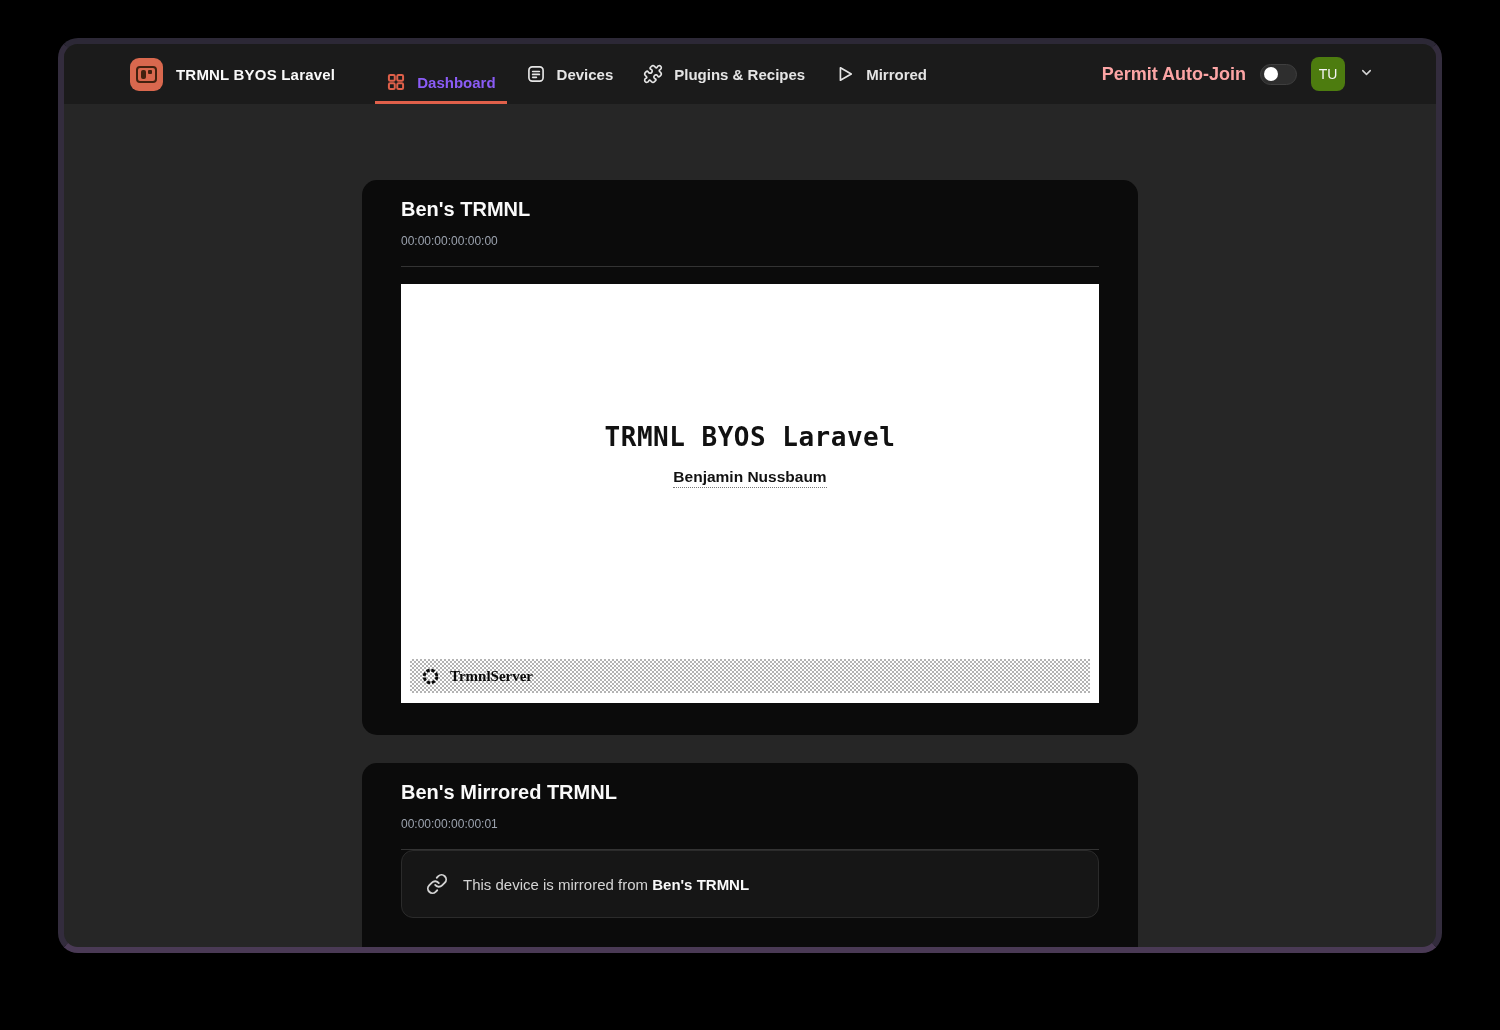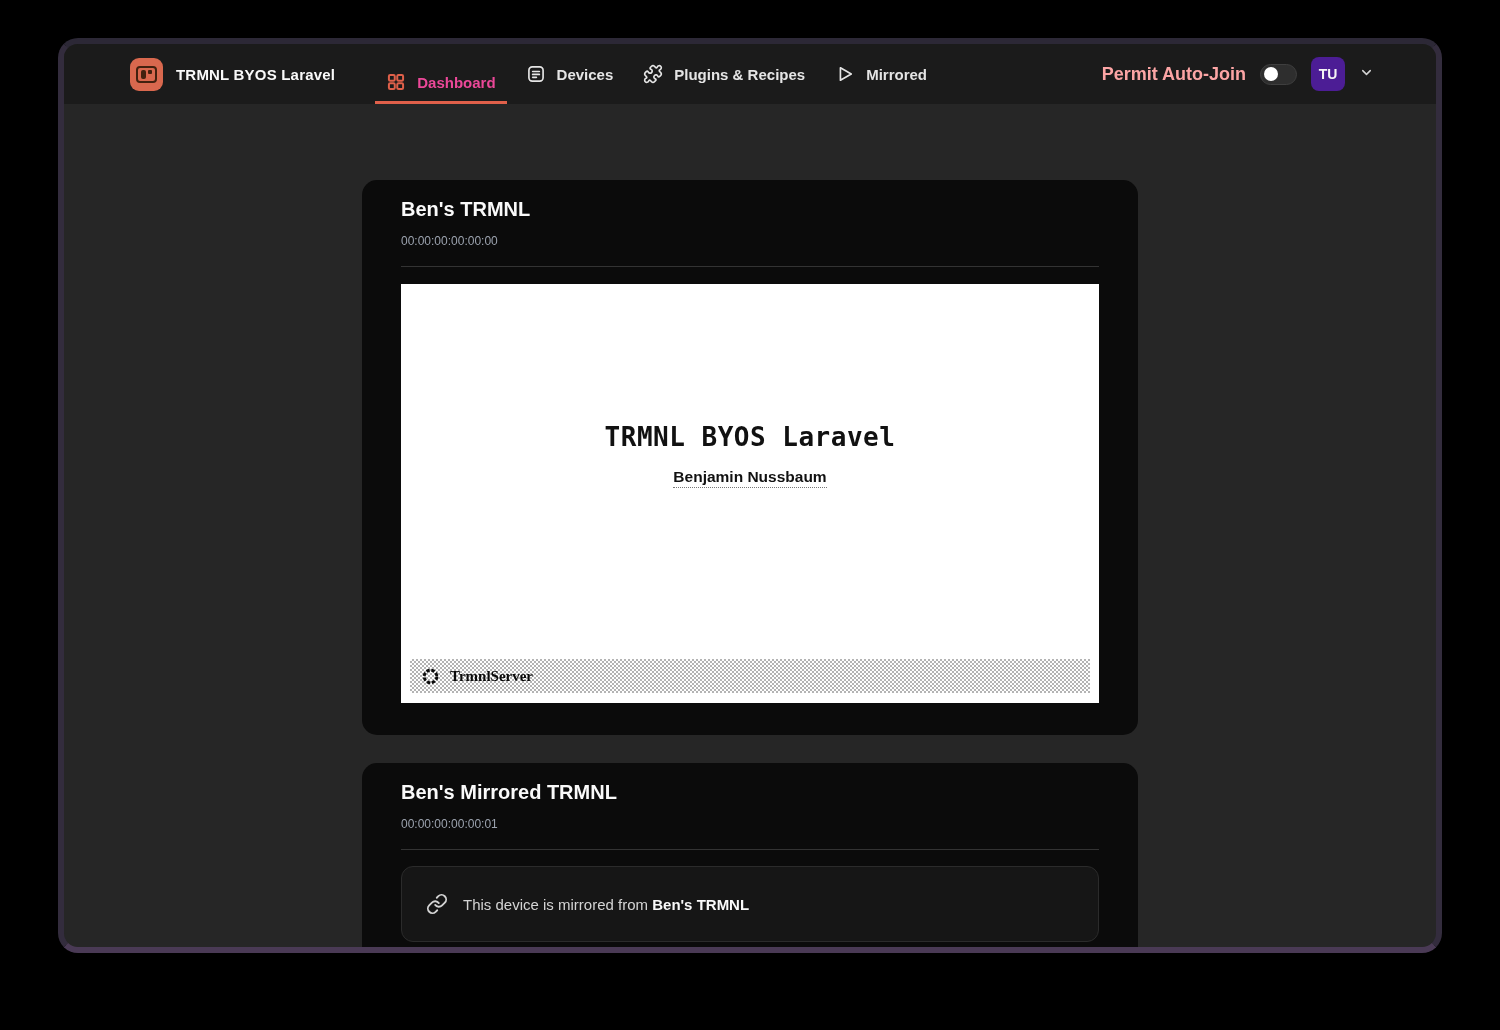--- a/index.html
+++ b/index.html
@@ -37,38 +37,38 @@
     background:#42210f; border-radius:1px;
   }
   .brand-title { color:#fafafa; font-size:15px; font-weight:700; letter-spacing:.2px; }
 
   .nav { display:flex; align-items:stretch; height:60px; gap:8px; }
   .nav-item {
     display:flex; align-items:center; gap:11px; padding:0 11px;
     color:#e5e5e5; font-size:15px; font-weight:600; position:relative; cursor:pointer;
   }
   .nav-item svg { display:block; }
-  .nav-item.active { color:#ec4899;margin-top:16px; }
+  .nav-item.active { color:#8b5cf6;margin-top:16px; }
   .nav-item.active::after {
     content:""; position:absolute; left:0; right:0; bottom:0; height:3px; background:#e0604a;
   }
 
   .nav-right { margin-left:auto; display:flex; align-items:center; gap:14px; }
   .permit-label { color:#fca5a5; font-size:18px; font-weight:700; }
   .toggle {
     width:37px; height:21px; border-radius:11px; background:#2e2e2e;
     border:1px solid #3f3f3f; position:relative; cursor:pointer; flex:0 0 auto;
   }
   .toggle .knob {
     position:absolute; left:3px; top:2.5px; width:14px; height:14px;
     border-radius:50%; background:#fff;
   }
   .avatar {
-    width:34px; height:34px; border-radius:8px; background:#4c1d95;
-    color:#f5f5f5; font-size:14px; font-weight:700;
+    width:34px; height:34px; border-radius:8px; background:#4d7c0f;
+    color:#f5f5f5; font-size:14px; font-weight:400;
     display:flex; align-items:center; justify-content:center; cursor:pointer;
   }
   .chevron { display:flex; align-items:center; cursor:pointer; }
 
   
   .main { height:843px; overflow:hidden; }
   .card {
     width:776px; margin:0 auto; background:#0b0b0b; border-radius:15px;
     padding:16px 39px 32px 39px;
   }
@@ -94,21 +94,21 @@
     position:absolute; left:9px; right:9px; bottom:10px; height:34px;
     background:conic-gradient(#b4b4b4 25%, #ffffff 0 50%, #b4b4b4 0 75%, #ffffff 0) 0 0/4px 4px;
     display:flex; align-items:center; padding-left:11px; gap:10px;
   }
   .status-label {
     font-family:Liberation Serif, serif; font-size:15px; font-weight:700; color:#0a0a0a;
   }
 
   
   .mirror-box {
-    margin-top:16px; height:76px; background:#161616; border:1px solid #2b2b2b;
+    height:68px; background:#161616; border:1px solid #2b2b2b;
     border-radius:12px; display:flex; align-items:center; gap:15px; padding:0 24px;
   }
   .mirror-text { color:#d4d4d4; font-size:15px; }
   .mirror-text b { color:#fafafa; font-weight:700; }
 </style>
 </head>
 <body>
 
 <div class="window">
 

